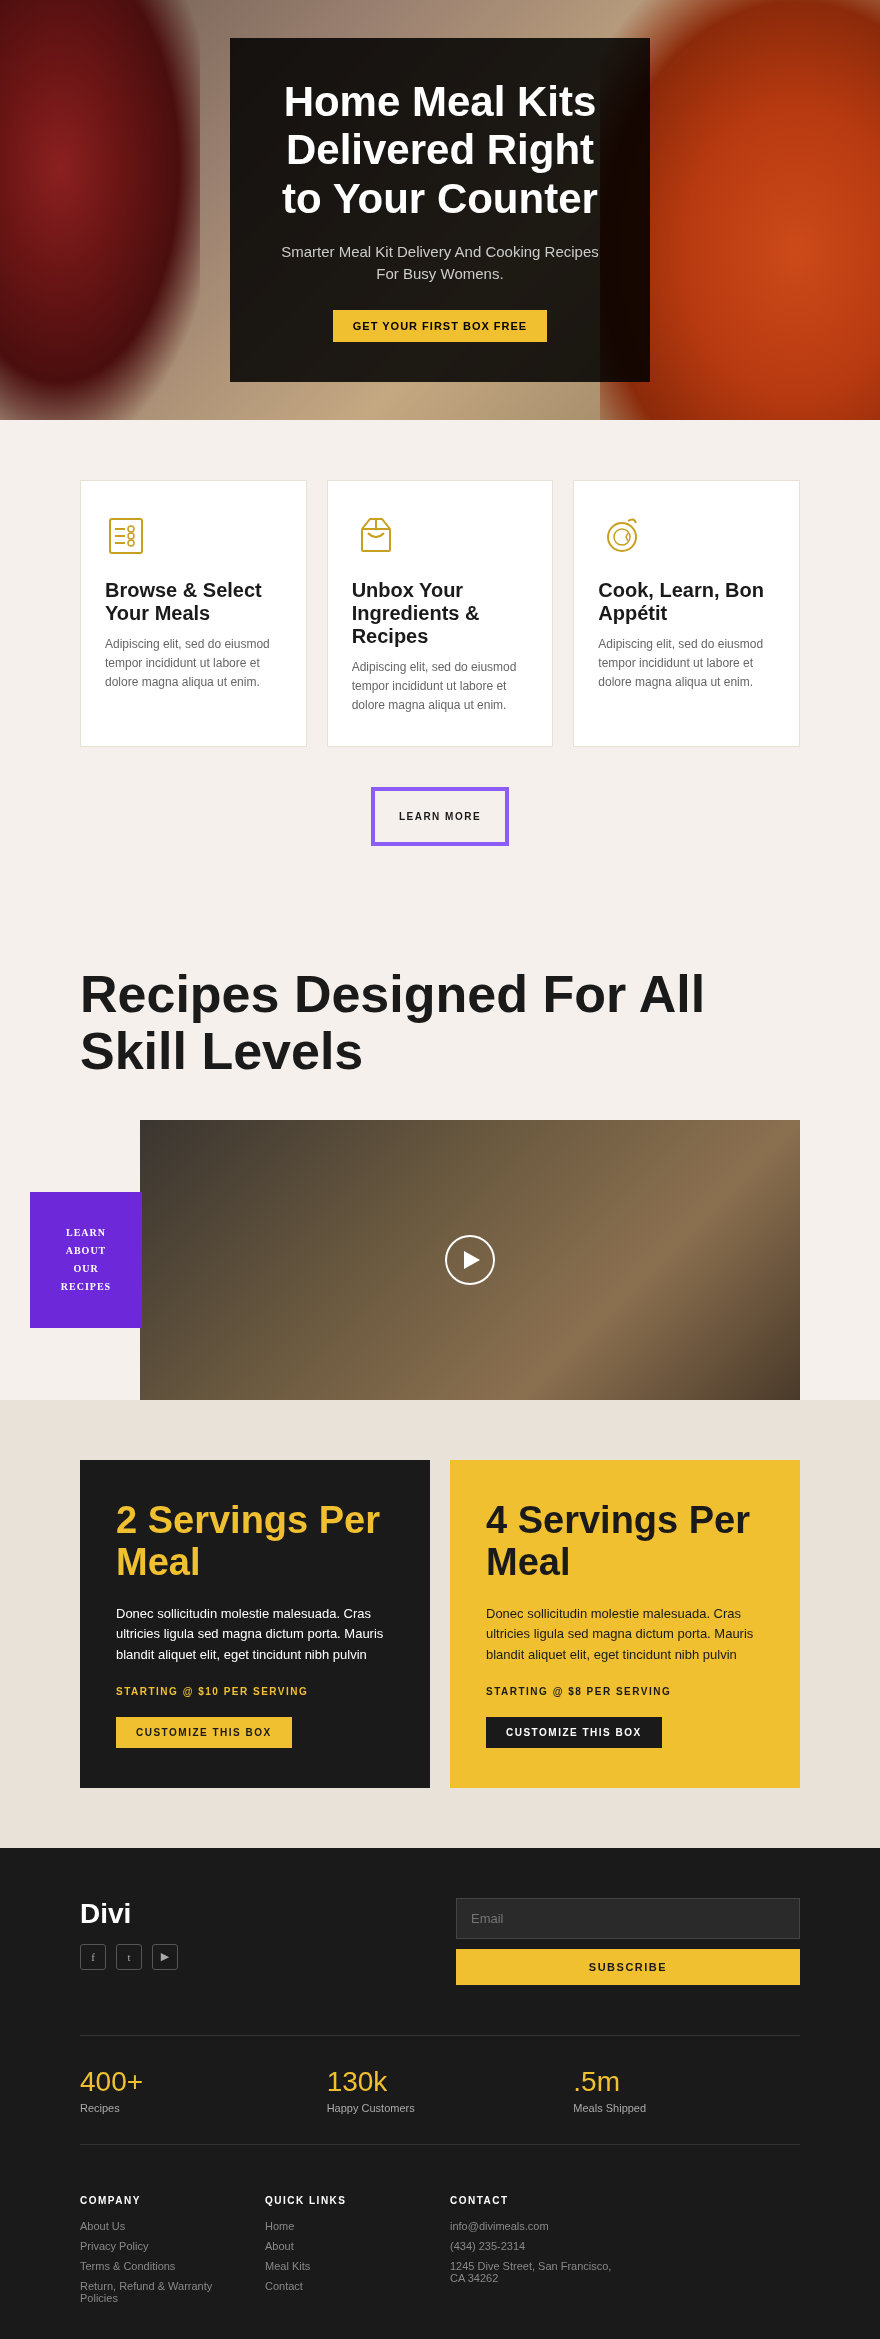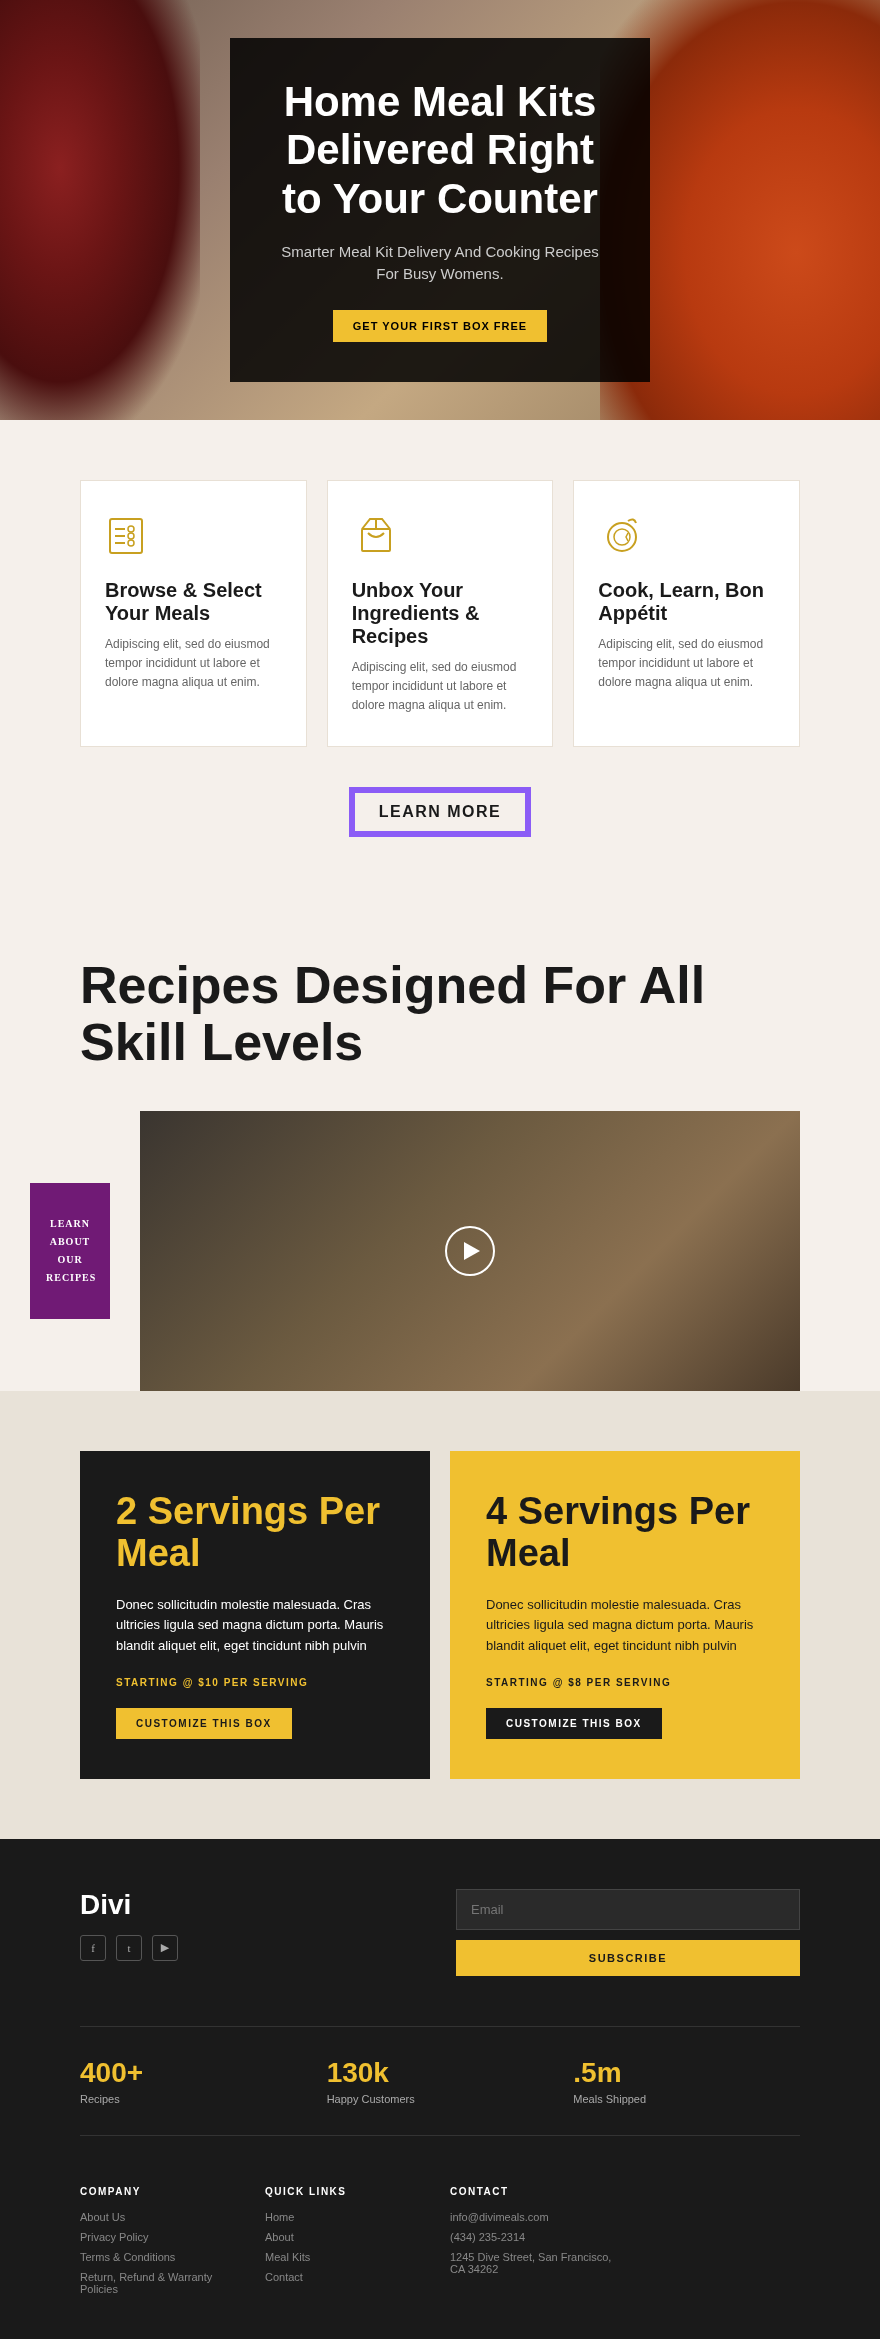--- a/index.html
+++ b/index.html
@@ -112,54 +112,54 @@
       font-family: Arial, sans-serif;
     }
     .step-desc {
       font-size: 12px;
       color: #666666;
       line-height: 1.6;
       font-family: Arial, sans-serif;
     }
     .learn-more-btn {
       display: inline-block;
-      border: 6px solid #8b5cf6;
+      border: 4px solid #8b5cf6;
       background: transparent;
       color: #1a1a1a;
-      padding: 10px 24px;
-      font-size: 16px;
+      padding: 20px 24px;
+      font-size: 10px;
       font-weight: 700;
       letter-spacing: 1.5px;
       text-transform: uppercase;
       cursor: pointer;
       font-family: Arial, sans-serif;
     }
     .recipes-title {
       font-size: 52px;
       font-weight: 900;
       color: #1a1a1a;
       line-height: 1.1;
       margin-bottom: 40px;
       font-family: 'Arial Black', Arial, sans-serif;
     }
     .video-label {
       position: absolute;
       left: -110px;
       top: 50%;
       transform: translateY(-50%);
-      background: #701a75;
+      background: #6d28d9;
       color: #ffffff;
       padding: 32px 16px;
       font-size: 10px;
       font-weight: 700;
       letter-spacing: 1px;
       text-transform: uppercase;
       text-align: center;
       line-height: 1.8;
-      width: 80px;
+      width: 112px;
       z-index: 3;
     }
     .video-thumb {
       width: 100%;
       height: 280px;
       background: linear-gradient(135deg, #3a3530 0%, #6b5a40 40%, #8b7050 70%, #4a3a2a 100%);
       position: relative;
       display: flex;
       align-items: center;
       justify-content: center;
@@ -328,21 +328,21 @@
       display: grid;
       grid-template-columns: repeat(3, 1fr);
       gap: 20px;
       margin-bottom: 50px;
       border-top: 1px solid #333;
       border-bottom: 1px solid #333;
       padding: 30px 0;
     }
     .stat-number {
       font-size: 28px;
-      font-weight: 700;
+      font-weight: 400;
       color: #f0c030;
       font-family: 'Arial Black', Arial, sans-serif;
     }
     .stat-label {
       font-size: 11px;
       color: #aaaaaa;
       font-family: Arial, sans-serif;
       margin-top: 4px;
     }
 

